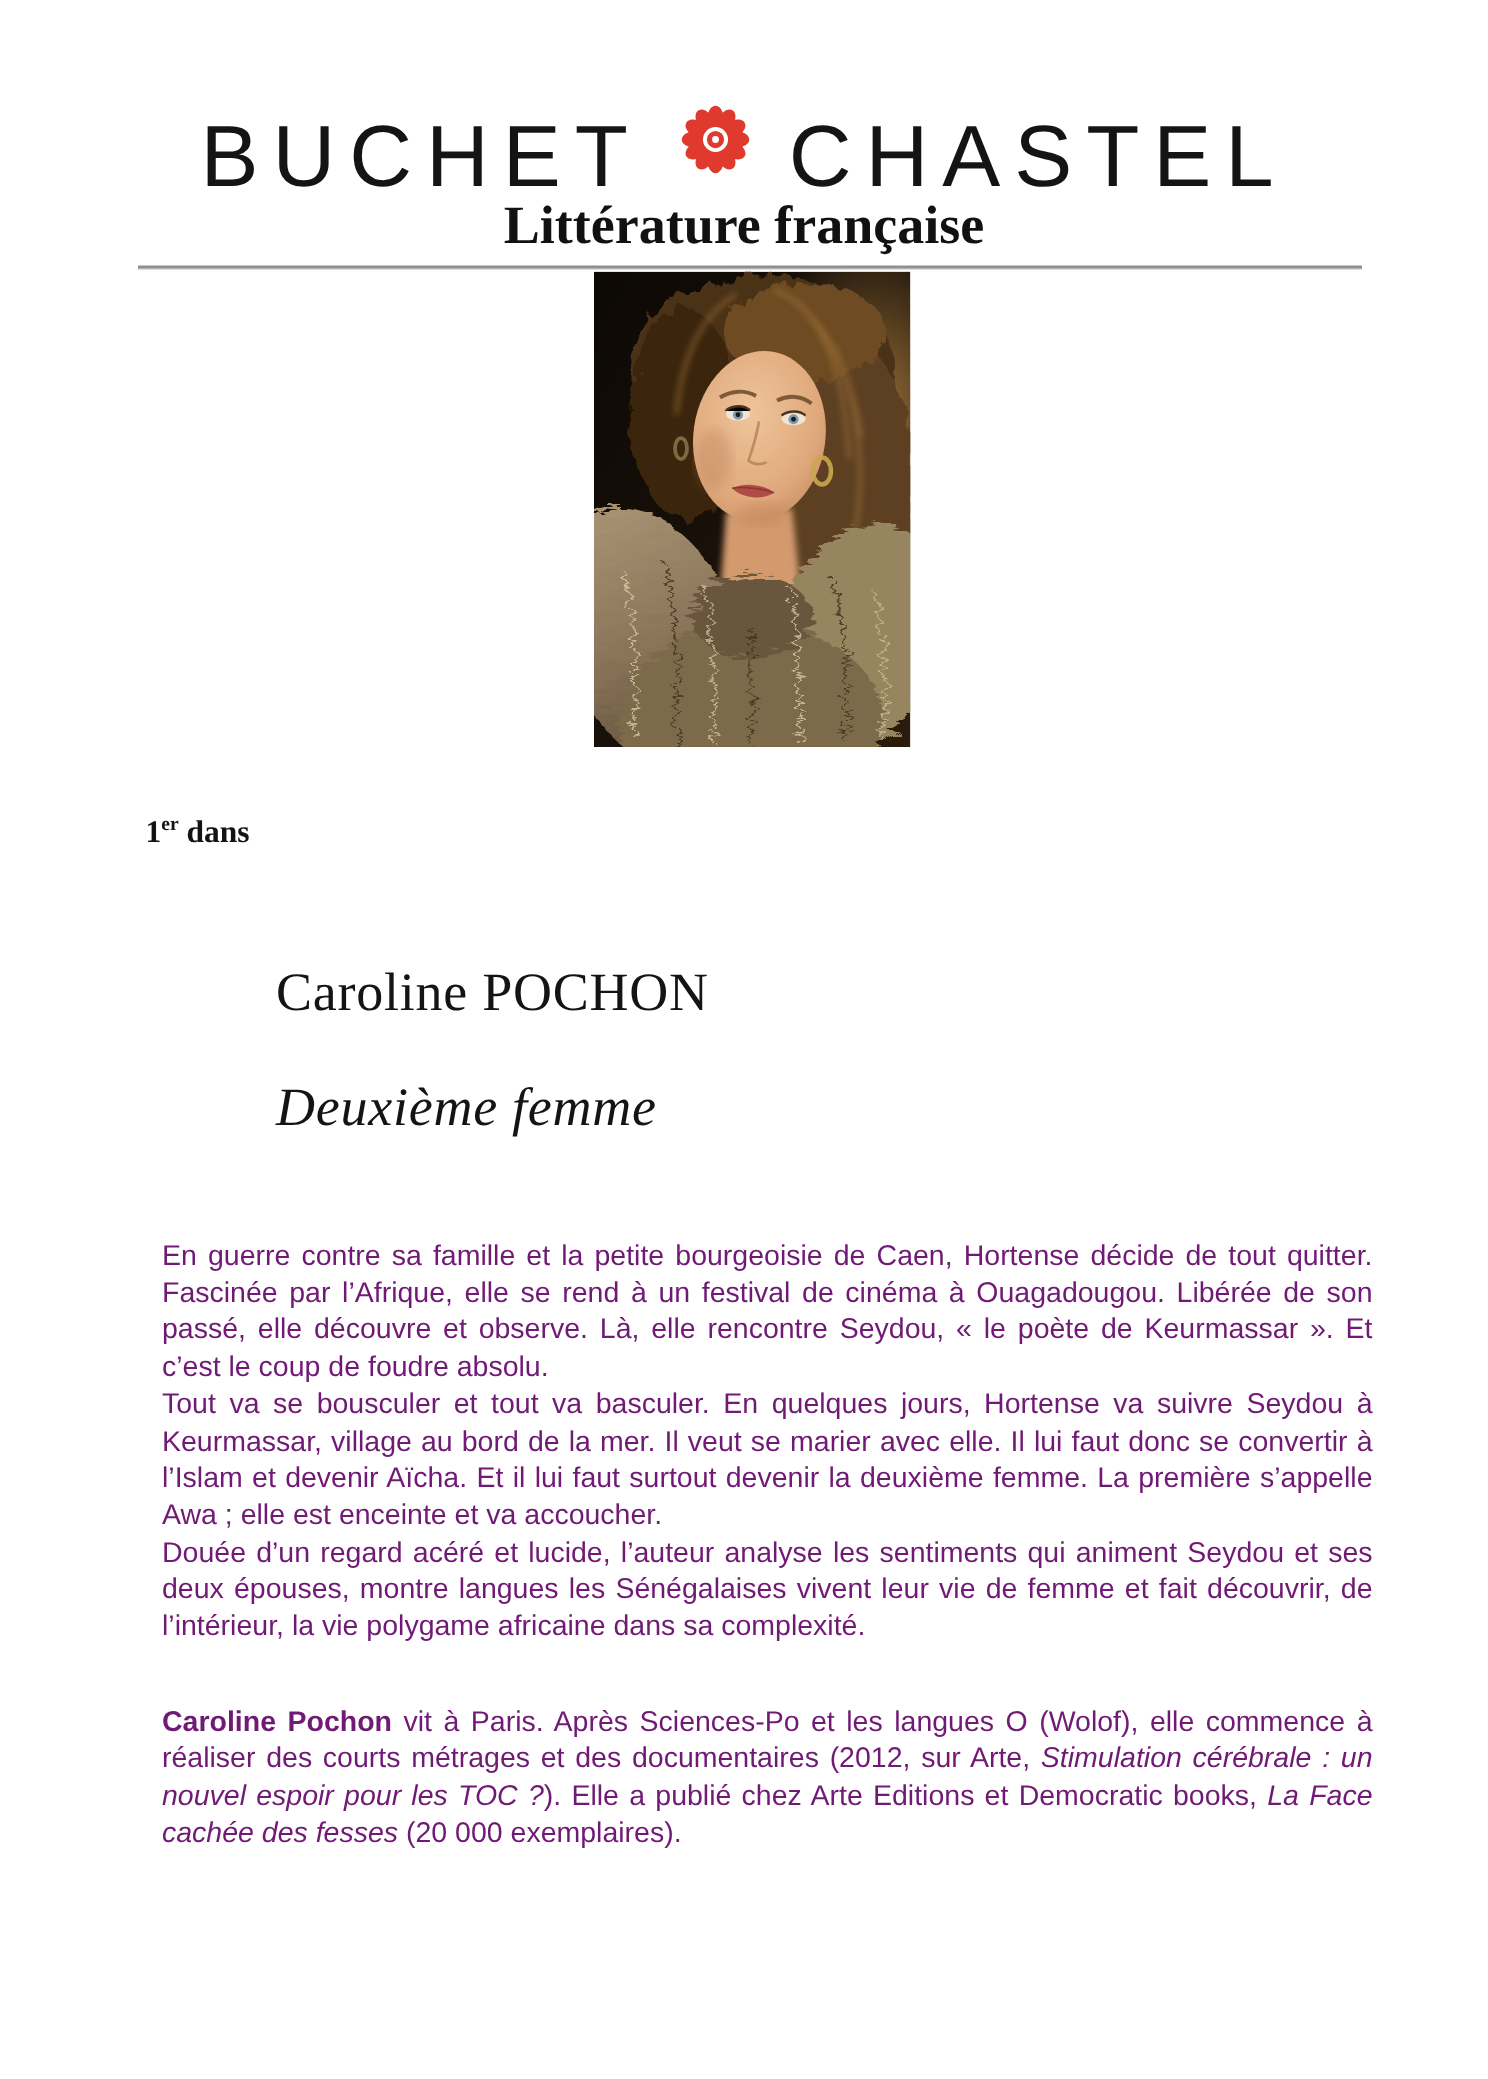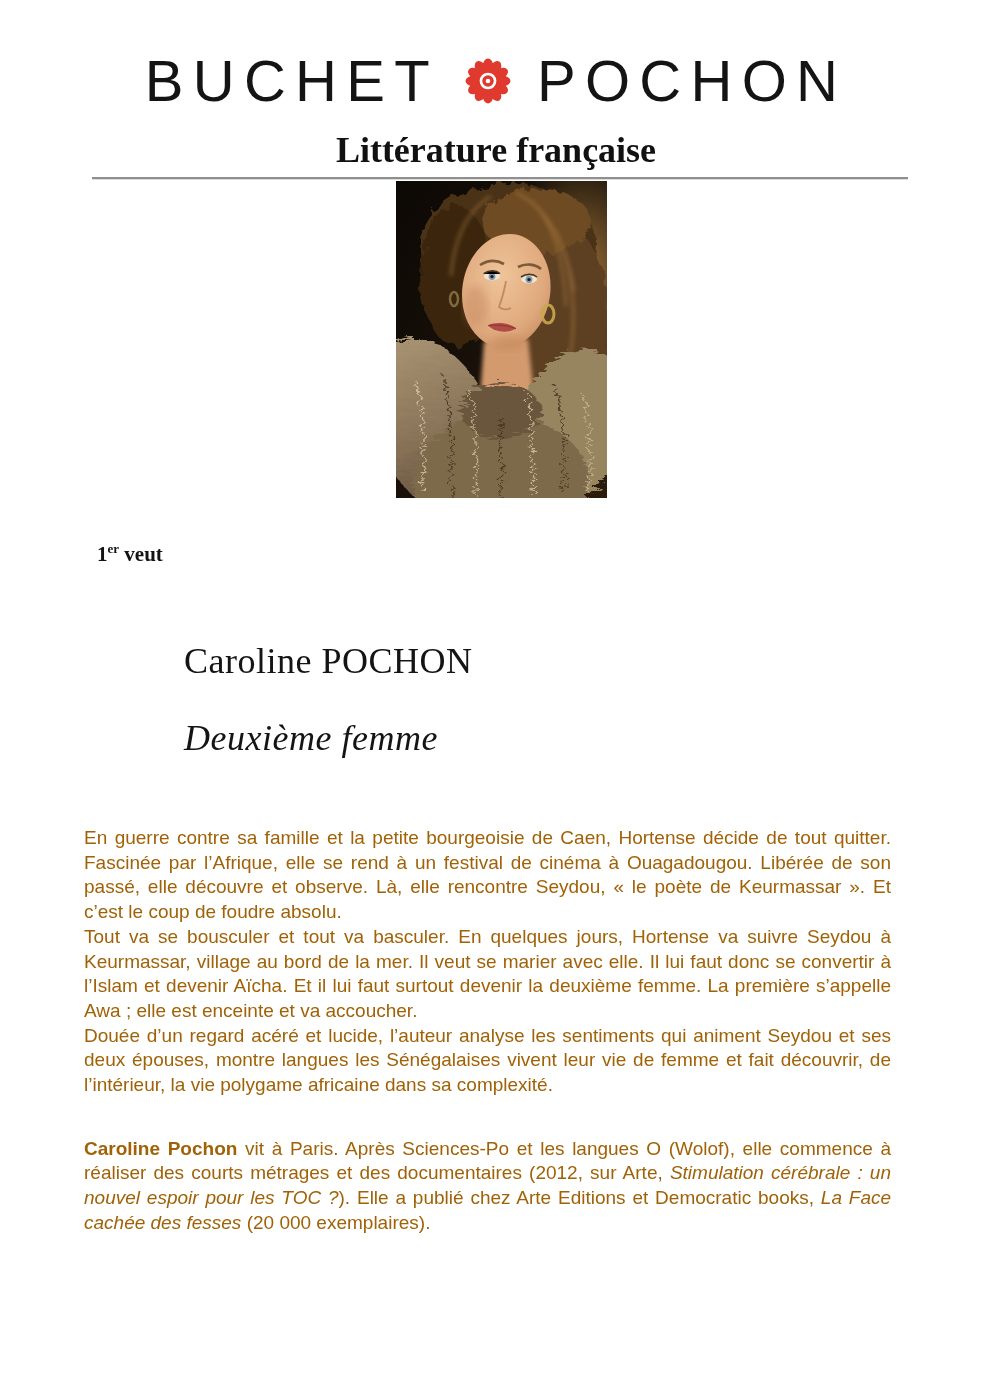--- a/index.html
+++ b/index.html
@@ -27,20 +27,21 @@
     gap: 26px;
   }
   .logo-word {
     font-family: "Liberation Sans", sans-serif;
     font-size: 58px;
     font-weight: 500;
     letter-spacing: 0.16em;
     color: #141414;
     line-height: 1;
     white-space: nowrap;
+    margin-top: 24px;
   }
   .logo-rosette { width: 46px; height: 46px; flex: 0 0 auto; }
 
   .collection {
     position: absolute;
     top: 129px;
     left: 0;
     width: 100%;
     text-align: center;
     font-family: "Liberation Serif", serif;
@@ -100,28 +101,28 @@
     font-weight: 400;
     font-style: italic;
     font-size: 36px;
     letter-spacing: 0.5px;
     color: #141414;
   }
 
   
   .content {
     position: absolute;
-    left: 84px;
+    left: 108px;
     top: 826px;
     width: 807px;
     font-family: "Liberation Sans", sans-serif;
     font-size: 19px;
     line-height: 24.7px;
     text-align: justify;
-    color: #a16207;
+    color: #701a75;
   }
   .content p { margin: 0; }
   .content p.gap { margin-top: 39px; }
   .content .it { font-style: italic; }
   .content .bd { font-weight: bold; }
 </style>
 </head>
 <body>
 
 <div class="page">
@@ -142,21 +143,21 @@
           <ellipse cx="22" cy="8.5" rx="5.2" ry="8" transform="rotate(240 22 22)"></ellipse>
           <ellipse cx="22" cy="8.5" rx="5.2" ry="8" transform="rotate(270 22 22)"></ellipse>
           <ellipse cx="22" cy="8.5" rx="5.2" ry="8" transform="rotate(300 22 22)"></ellipse>
           <ellipse cx="22" cy="8.5" rx="5.2" ry="8" transform="rotate(330 22 22)"></ellipse>
         </g>
         <circle cx="22" cy="22" r="8" fill="#ffffff"></circle>
         <circle cx="22" cy="22" r="5.5" fill="#e03a2e"></circle>
         <circle cx="22" cy="22" r="2.2" fill="#ffffff"></circle>
       </svg>
     </span>
-    <span class="logo-word">POCHON</span>
+    <span class="logo-word">CHASTEL</span>
   </div>
 
   <div class="collection">Littérature française</div>
 
   <div class="divider"></div>
 
   <div class="photo">
     <svg viewBox="0 0 211 317" xmlns="http://www.w3.org/2000/svg" aria-hidden="true">
       <defs>
         <linearGradient id="bg" x1="0" y1="0" x2="1" y2="1">
@@ -258,21 +259,21 @@
         <path d="M48,195 C56,235 58,275 54,315" stroke="#3f321f"></path>
         <path d="M75,210 C80,245 82,280 80,315" stroke="#cdbb95"></path>
         <path d="M105,235 C106,262 106,290 105,316" stroke="#41331e"></path>
         <path d="M132,212 C136,245 138,280 136,315" stroke="#d8c7a2"></path>
         <path d="M160,205 C168,240 170,278 166,312" stroke="#3f321f"></path>
         <path d="M188,215 C194,245 196,280 192,312" stroke="#cdbb95"></path>
       </g>
     </svg>
   </div>
 
-  <div class="edition-label"><span>1</span><sup>er</sup><span> veut</span></div>
+  <div class="edition-label"><span>1</span><sup>er</sup><span> dans</span></div>
 
   <div class="author-name">Caroline POCHON</div>
   <div class="book-title">Deuxième femme</div>
 
   <div class="content">
       <p><span>En guerre contre sa famille et la petite bourgeoisie de Caen, Hortense décide de tout quitter. Fascinée par l’Afrique, elle se rend à un festival de cinéma à Ouagadougou. Libérée de son passé, elle découvre et observe. Là, elle rencontre Seydou, « le poète de Keurmassar ». Et c’est le coup de foudre absolu.</span></p>
       <p><span>Tout va se bousculer et tout va basculer. En quelques jours, Hortense va suivre Seydou à Keurmassar, village au bord de la mer. Il veut se marier avec elle. Il lui faut donc se convertir à l’Islam et devenir Aïcha. Et il lui faut surtout devenir la deuxième femme. La première s’appelle Awa ; elle est enceinte et va accoucher.</span></p>
       <p><span>Douée d’un regard acéré et lucide, l’auteur analyse les sentiments qui animent Seydou et ses deux épouses, montre langues les Sénégalaises vivent leur vie de femme et fait découvrir, de l’intérieur, la vie polygame africaine dans sa complexité.</span></p>
       <p class="gap"><span class="bd">Caroline Pochon</span><span> vit à Paris. Après Sciences-Po et les langues O (Wolof), elle commence à réaliser des courts métrages et des documentaires (2012, sur Arte, </span><span class="it">Stimulation cérébrale : un nouvel espoir pour les TOC ?</span><span>). Elle a publié chez Arte Editions et Democratic books, </span><span class="it">La Face cachée des fesses</span><span> (20 000 exemplaires).</span></p>
     </div>

